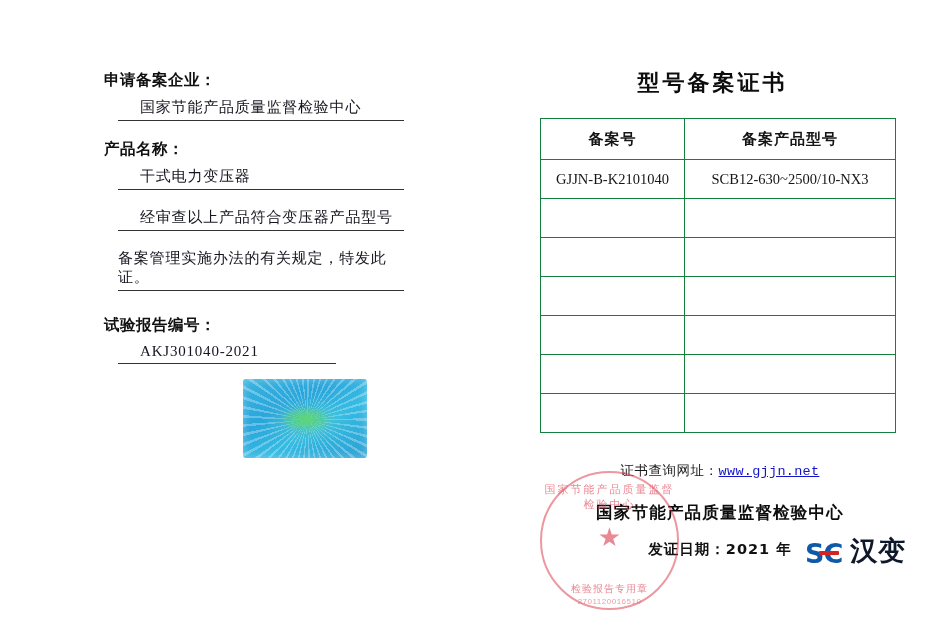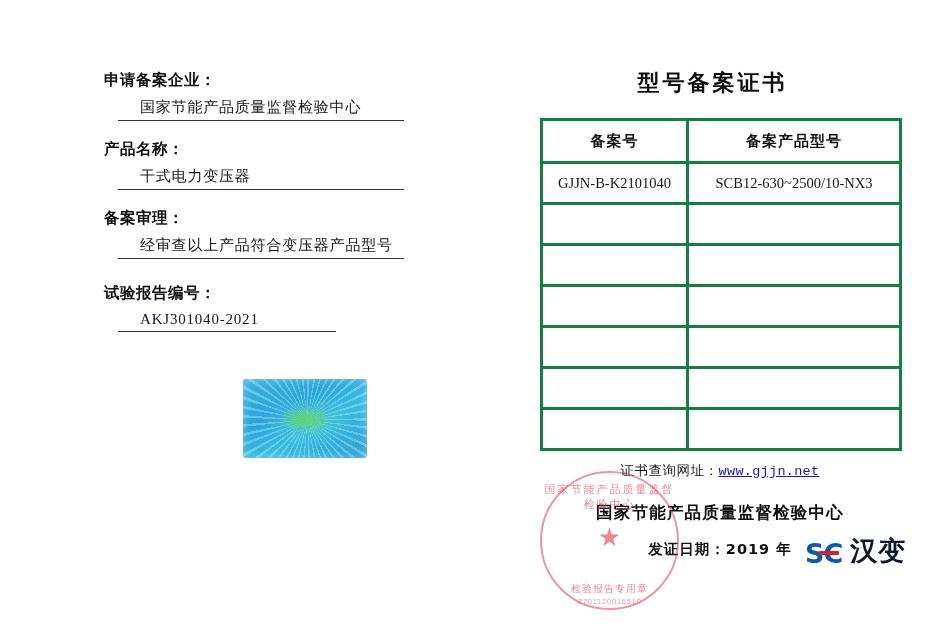--- a/index.html
+++ b/index.html
@@ -98,21 +98,21 @@
     text-align: center;
     color: #0d0d0d;
     margin: 0 0 20px 0;
   }
   table.reg-table {
     border-collapse: collapse;
     width: 345px;
     table-layout: fixed;
   }
   table.reg-table td, table.reg-table th {
-    border: 3px solid #15803d;
+    border: 1px solid #15803d;
     height: 38px;
     text-align: center;
     vertical-align: middle;
     font-family: "Liberation Serif", serif;
     font-size: 14.5px;
     color: #151515;
     padding: 0 2px;
     font-weight: normal;
   }
   table.reg-table th {
@@ -252,23 +252,23 @@
 <body>
 
 <div class="left-col">
 
   <p class="field-label">申请备案企业：</p>
   <div class="underline-row indented">国家节能产品质量监督检验中心</div>
 
   <p class="field-label">产品名称：</p>
   <div class="underline-row indented">干式电力变压器</div>
 
-  <p class="field-label">备案审理：</p>
   <div class="multiline-block">
     <div class="underline-row indented">经审查以上产品符合变压器产品型号</div>
+    <div class="underline-row">备案管理实施办法的有关规定，特发此证。</div>
   </div>
 
   <div class="spacer-6"></div>
 
   <p class="field-label">试验报告编号：</p>
   <div class="underline-row short indented">AKJ301040-2021</div>
 </div>
 
 <div class="holo-sticker"></div>
 
@@ -313,21 +313,21 @@
       </tr>
     </tbody>
   </table>
 </div>
 
 <div class="footer-block">
   <p class="site-line">
     <span>证书查询网址：</span><span class="url">www.gjjn.net</span>
   </p>
   <p class="org-line">国家节能产品质量监督检验中心</p>
-  <p class="date-line">发证日期：2019 年</p>
+  <p class="date-line">发证日期：2021 年</p>
 </div>
 
 <div class="seal">
   <div class="seal-top-text">国家节能产品质量监督检验中心</div>
   <div class="seal-star">★</div>
   <div class="seal-bottom-text">检验报告专用章</div>
   <div class="seal-code">2701120016510</div>
 </div>
 
 <div class="brand">

